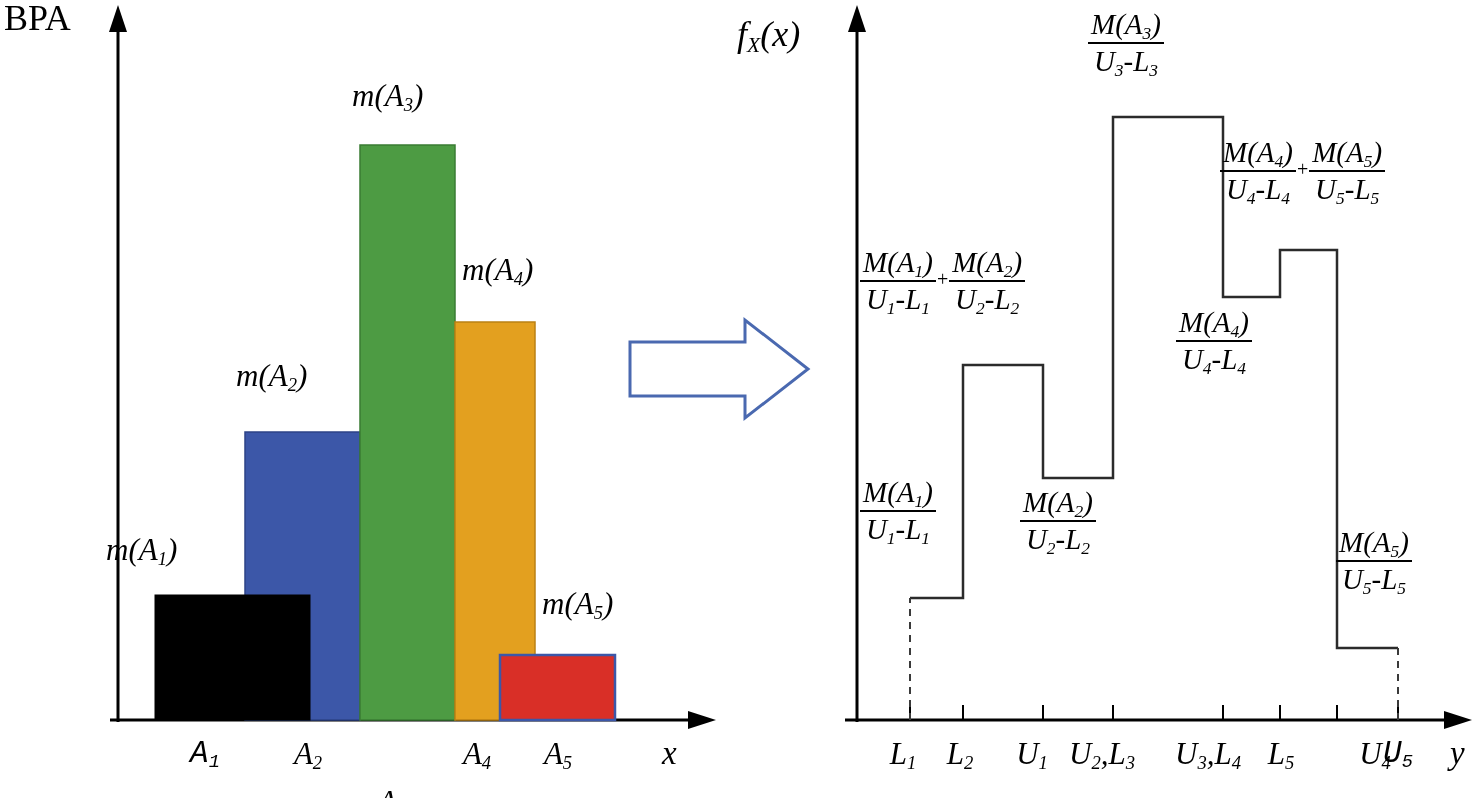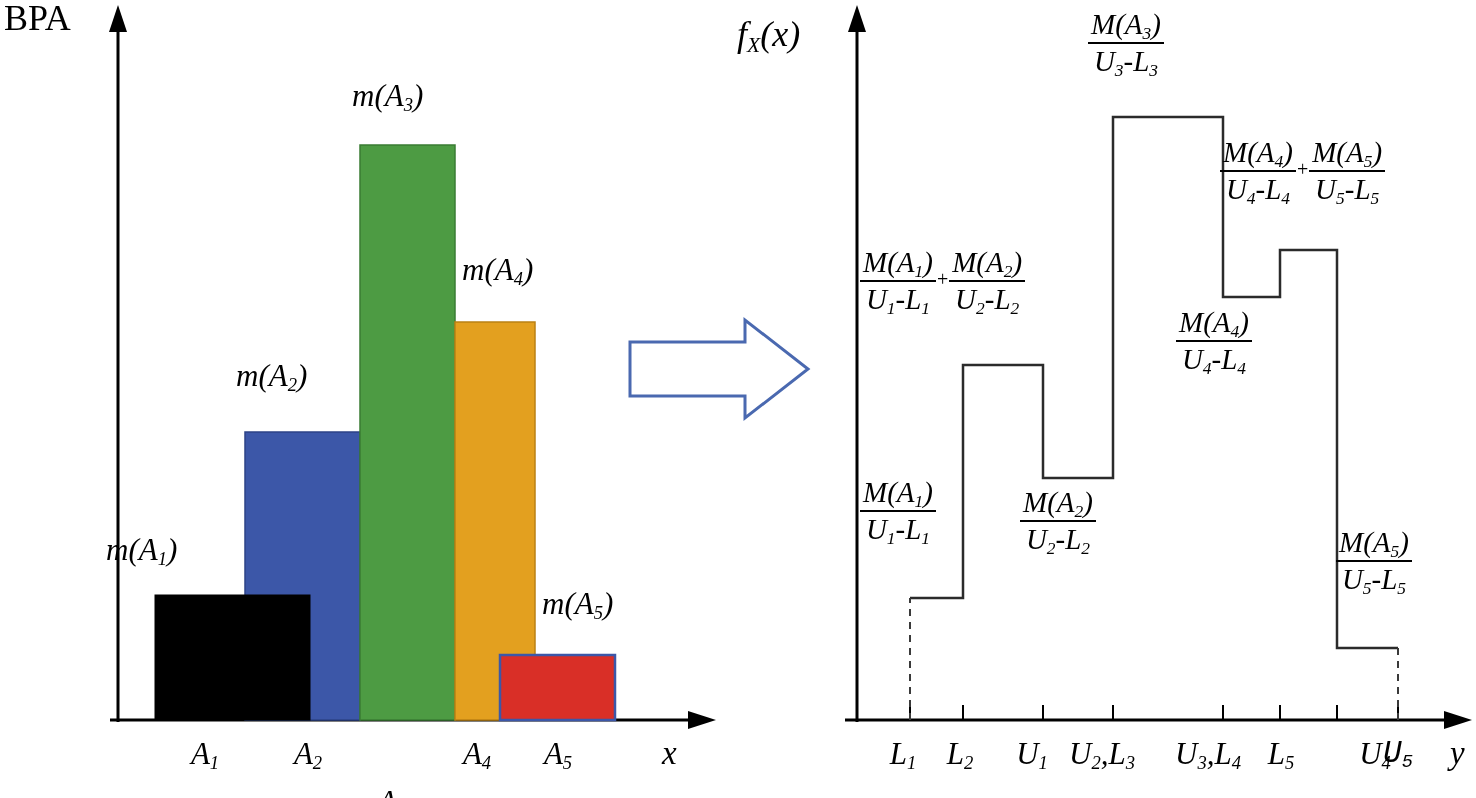--- a/index.html
+++ b/index.html
@@ -72,21 +72,21 @@
   <div id="labels-layer">
     <div class="math-label upright axis-title" style="left:4px;top:0px;">BPA</div>
     <div class="math-label" style="left:662px;top:736px;font-size:33px;">x</div>
     <div class="math-label axis-title" style="left:737px;top:16px;">f<sub>X</sub>(x)</div>
     <div class="math-label" style="left:1450px;top:736px;font-size:33px;">y</div>
   <div class="math-label" style="left: 106px; top: 534px;">m(A<sub>1</sub>)</div>
       <div class="math-label" style="left: 236px; top: 360px;">m(A<sub>2</sub>)</div>
       <div class="math-label" style="left: 352px; top: 80px;">m(A<sub>3</sub>)</div>
       <div class="math-label" style="left: 462px; top: 254px;">m(A<sub>4</sub>)</div>
       <div class="math-label" style="left: 542px; top: 588px;">m(A<sub>5</sub>)</div>
-      <div class="math-label" style="left: 205px; top: 738px; transform: translateX(-50%);">A<sub>1</sub></div>
+      <div class="math-label" style="left: 205px; top: 738px; transform: translateX(-50%); font-family: Liberation Mono, monospace;">A<sub>1</sub></div>
       <div class="math-label" style="left: 308px; top: 738px; transform: translateX(-50%);">A<sub>2</sub></div>
       <div class="math-label" style="left: 392px; top: 738px; transform: translateX(-50%); margin-top: 48px;">A<sub>3</sub></div>
       <div class="math-label" style="left: 477px; top: 738px; transform: translateX(-50%);">A<sub>4</sub></div>
       <div class="math-label" style="left: 558px; top: 738px; transform: translateX(-50%);">A<sub>5</sub></div>
       <div class="math-label" style="left: 903px; top: 738px; transform: translateX(-50%);">L<sub>1</sub></div>
       <div class="math-label" style="left: 960px; top: 738px; transform: translateX(-50%);">L<sub>2</sub></div>
       <div class="math-label" style="left: 1032px; top: 738px; transform: translateX(-50%);">U<sub>1</sub></div>
       <div class="math-label" style="left: 1102px; top: 738px; transform: translateX(-50%);">U<sub>2</sub>,L<sub>3</sub></div>
       <div class="math-label" style="left: 1208px; top: 738px; transform: translateX(-50%);">U<sub>3</sub>,L<sub>4</sub></div>
       <div class="math-label" style="left: 1281px; top: 738px; transform: translateX(-50%);">L<sub>5</sub></div>

